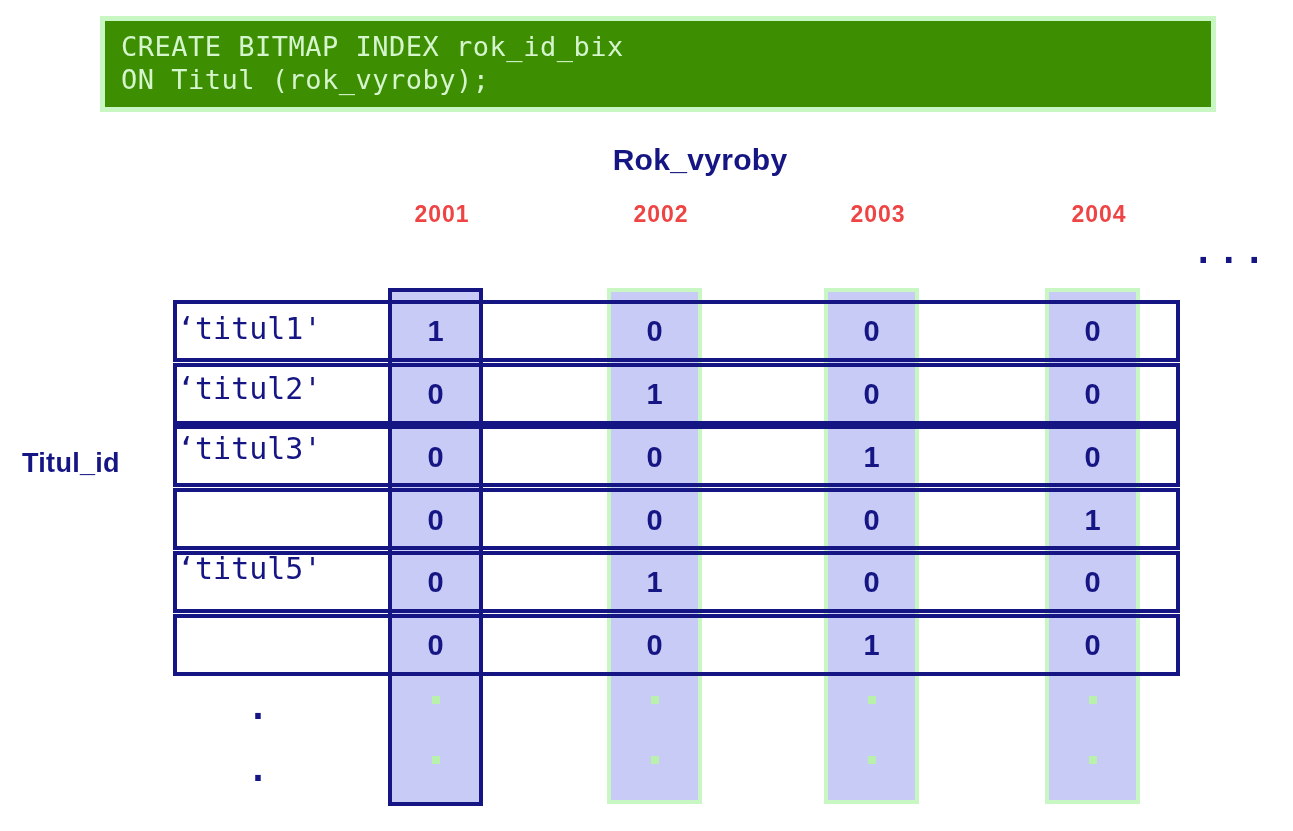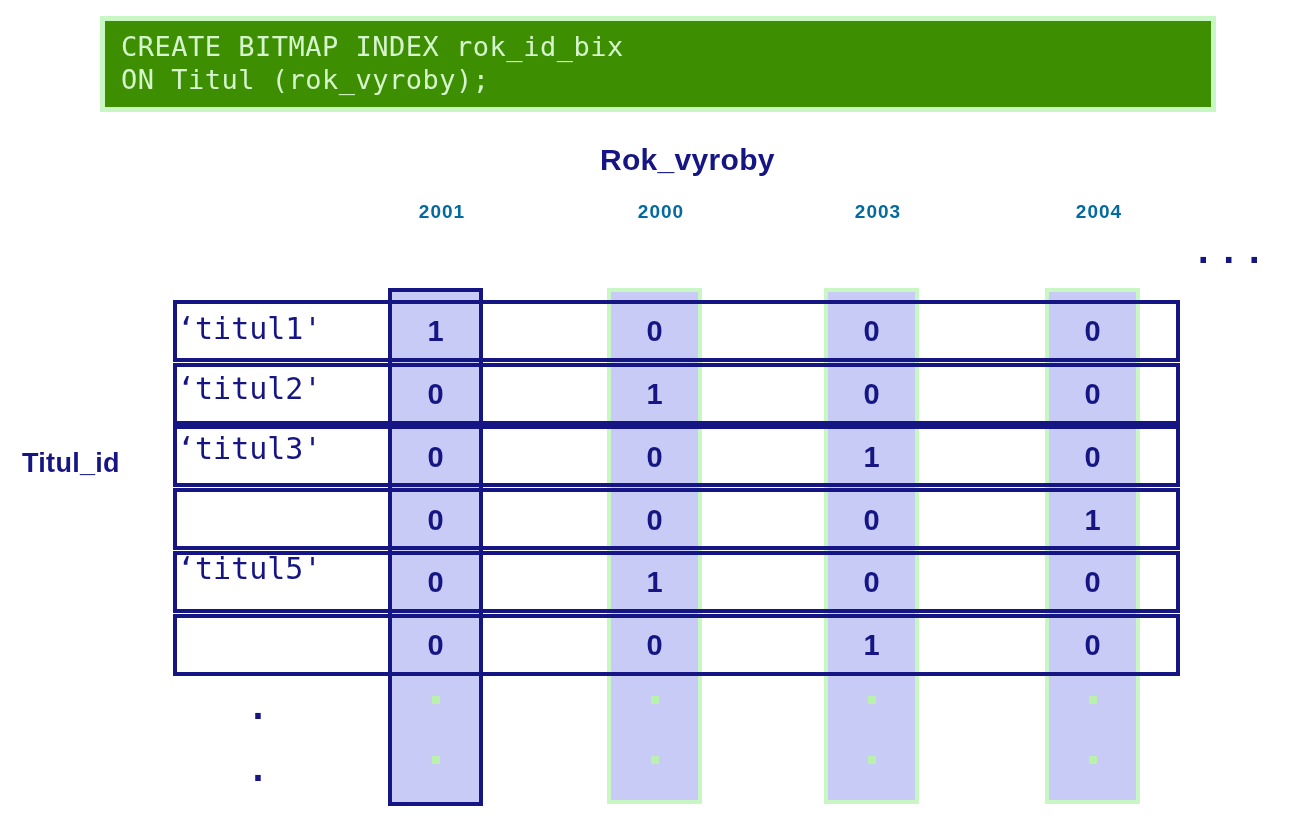--- a/index.html
+++ b/index.html
@@ -40,21 +40,21 @@
     white-space: pre;
     letter-spacing: 0.5px;
   }
 
   
   #column-group-title {
     position: absolute;
     left: 600px;
     top: 143px;
     width: 200px;
-    text-align: left;
+    text-align: center;
     font-size: 30px;
     font-weight: bold;
     color: #151583;
     letter-spacing: 0.3px;
   }
   #row-group-title {
     position: absolute;
     left: 22px;
     top: 448px;
     font-size: 27px;
@@ -62,23 +62,23 @@
     color: #151583;
     letter-spacing: 0.3px;
   }
 
   
   .year-label {
     position: absolute;
     top: 201px;
     width: 150px;
     text-align: center;
-    font-size: 19px;
-    font-weight: bold;
-    color: #0369a1;
+    font-size: 23px;
+    font-weight: bold;
+    color: #ef4444;
     letter-spacing: 1px;
   }
 
   
   #header-ellipsis {
     position: absolute;
     left: 1193px;
     top: 234px;
     font-size: 34px;
     font-weight: bold;
@@ -176,21 +176,21 @@
   <div id="sql-block">
     <pre id="sql-code">CREATE BITMAP INDEX rok_id_bix
 ON Titul (rok_vyroby);</pre>
   </div>
 
   <div id="column-group-title">Rok_vyroby</div>
 
   <div id="row-group-title">Titul_id</div>
 
   <div class="year-label" style="left:367px">2001</div>
-  <div class="year-label" style="left:586px">2000</div>
+  <div class="year-label" style="left:586px">2002</div>
   <div class="year-label" style="left:803px">2003</div>
   <div class="year-label" style="left:1024px">2004</div>
 
   <div id="header-ellipsis">...</div>
 
   <div class="bitmap-column indexed" style="left:388px">
     <span class="col-dot dot-a"></span>
     <span class="col-dot dot-b"></span>
   </div>
   <div class="bitmap-column plain" style="left:607px">

